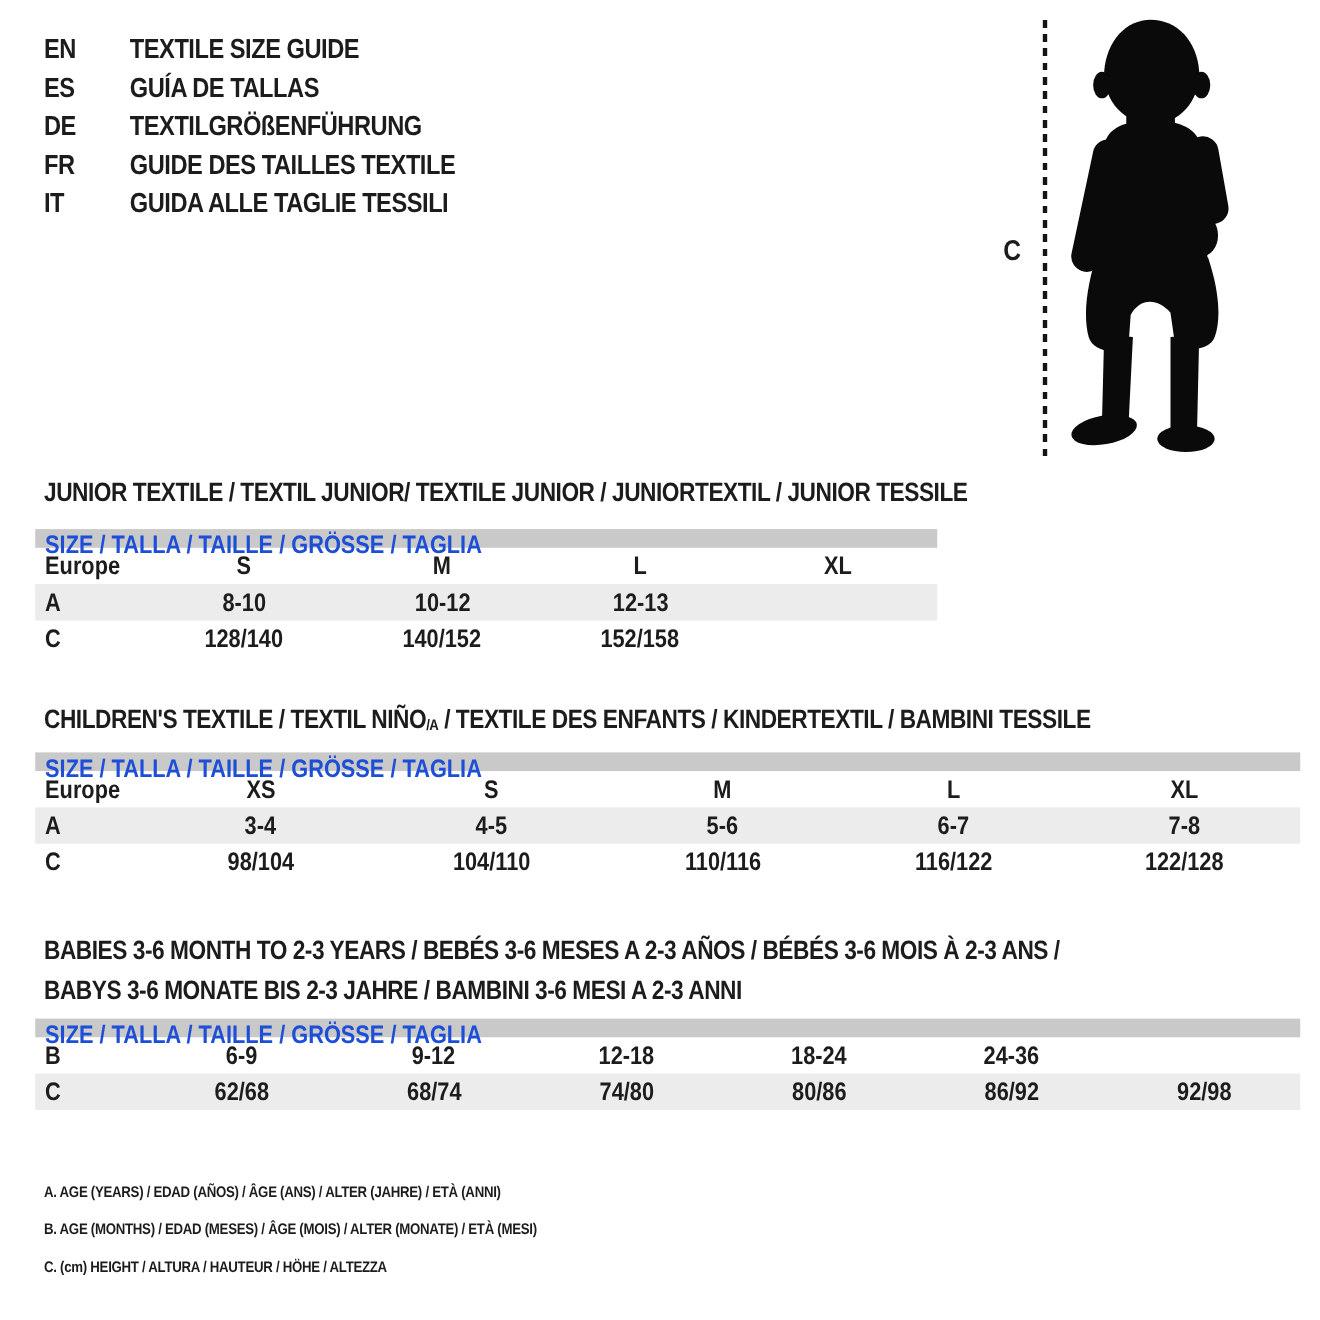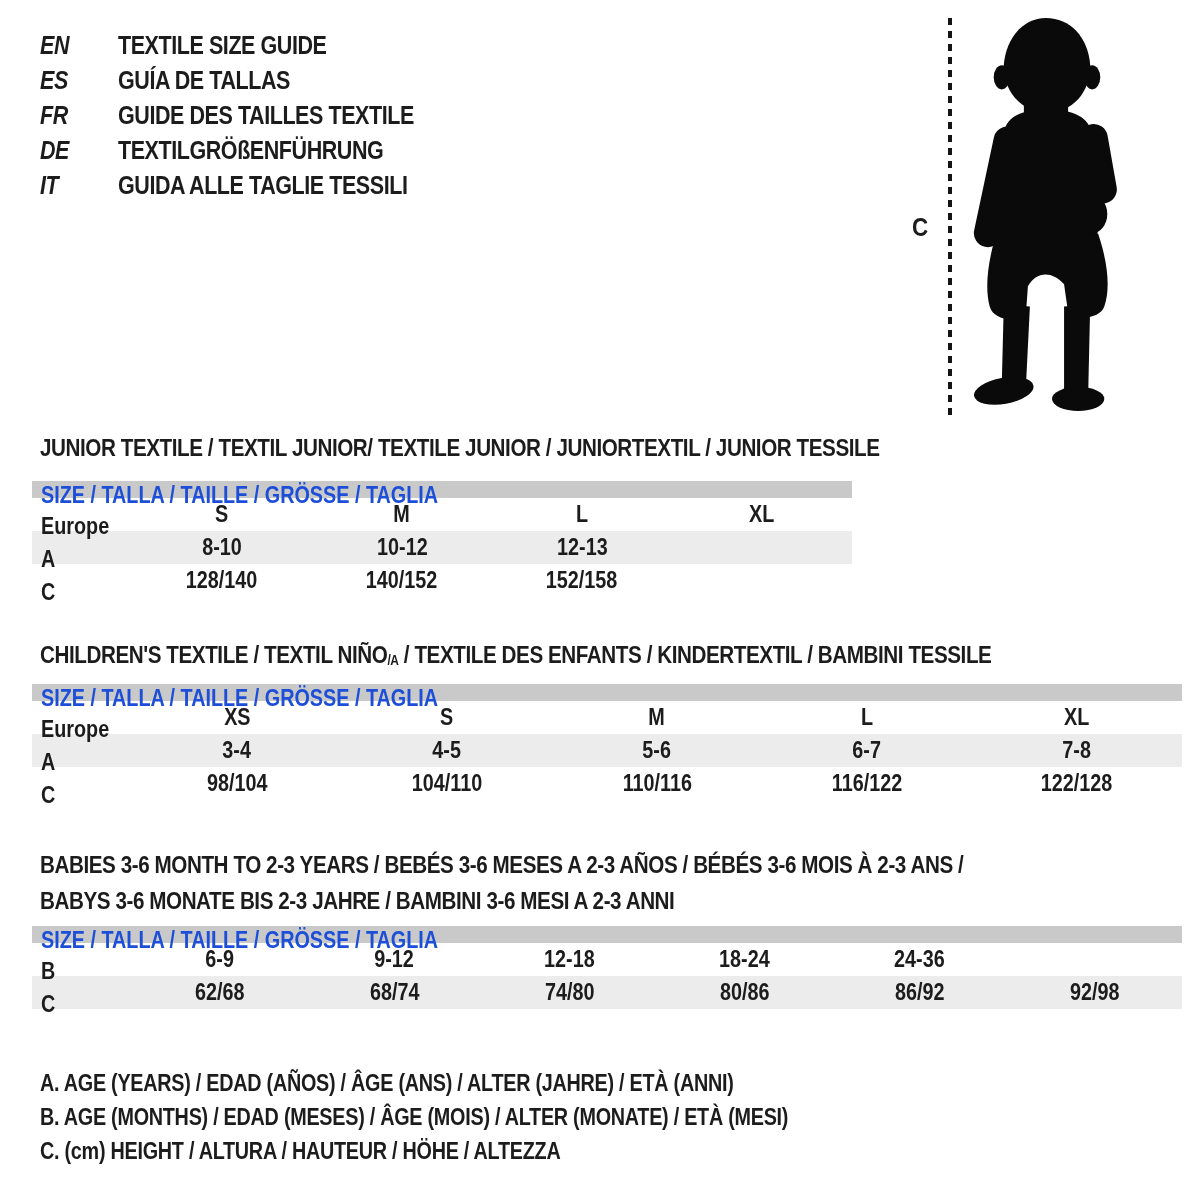--- a/index.html
+++ b/index.html
@@ -9,21 +9,21 @@
     font-family:"Liberation Sans", sans-serif; font-weight:bold;
   }
   .abs { position:absolute; }
   
   .cond  { display:inline-block; transform:scaleX(0.86); transform-origin:0 50%; white-space:nowrap; }
   .cond-c{ display:inline-block; transform:scaleX(0.86); transform-origin:50% 50%; white-space:nowrap; }
 
   
   .lang-block { left:40px; top:28px; }
   .lang-row { display:flex; height:35px; align-items:center; font-size:25px; letter-spacing:-0.5px; }
-  .lang-code { width:78px; flex:0 0 78px;font-style:italic; }
+  .lang-code { width:78px; flex:0 0 78px; }
 
   
   .dash-line {
     left:948px; top:18px; width:4px; height:398px;
     background:repeating-linear-gradient(to bottom, #141414 0 7px, transparent 7px 13px);
   }
   .c-label { left:912px; top:212px; font-size:26px; }
   .baby-svg { left:960px; top:13px; }
 
   
@@ -39,49 +39,49 @@
   .w-wide { width:1150px; }
   .size-bar {
     background:#c9c9c9; color:#1d4ed8;
     font-size:23px; height:17px; line-height:29px; padding-left:9px;
   }
   .trow { display:grid; height:33px; line-height:33px; font-size:23px; }
   .cols4 { grid-template-columns:100px repeat(4,1fr); }
   .cols5 { grid-template-columns:100px repeat(5,1fr); }
   .cols6 { grid-template-columns:100px repeat(6,1fr); }
   .shaded { background:#ececec; }
-  .tlabel { padding-left:9px; text-align:left;margin-top:12px; }
+  .tlabel { padding-left:9px; text-align:left; }
   .tcell  { text-align:center; }
   .t-junior { top:481px; }
   .t-children { top:684px; }
   .t-babies { top:926px; }
 
   
   .legend { left:40px; top:1066px; }
-  .legend-line { height:34px; line-height:34px; font-size:23px; letter-spacing:-0.3px; }
+  .legend-line { height:34px; line-height:34px; font-size:14px; letter-spacing:-0.3px; }
 </style>
 </head>
 <body>
 
 <div class="abs lang-block">
   <div class="lang-row">
     <span class="lang-code"><span class="cond">EN</span></span>
     <span class="cond">TEXTILE SIZE GUIDE</span>
   </div>
   <div class="lang-row">
     <span class="lang-code"><span class="cond">ES</span></span>
     <span class="cond">GUÍA DE TALLAS</span>
   </div>
   <div class="lang-row">
+    <span class="lang-code"><span class="cond">DE</span></span>
+    <span class="cond">TEXTILGRÖßENFÜHRUNG</span>
+  </div>
+  <div class="lang-row">
     <span class="lang-code"><span class="cond">FR</span></span>
     <span class="cond">GUIDE DES TAILLES TEXTILE</span>
-  </div>
-  <div class="lang-row">
-    <span class="lang-code"><span class="cond">DE</span></span>
-    <span class="cond">TEXTILGRÖßENFÜHRUNG</span>
   </div>
   <div class="lang-row">
     <span class="lang-code"><span class="cond">IT</span></span>
     <span class="cond">GUIDA ALLE TAGLIE TESSILI</span>
   </div>
 </div>
 
 <div class="abs dash-line"></div>
 <div class="abs c-label"><span class="cond">C</span></div>
 <svg class="abs baby-svg" width="178" height="402" viewBox="0 0 170 400" aria-hidden="true">

